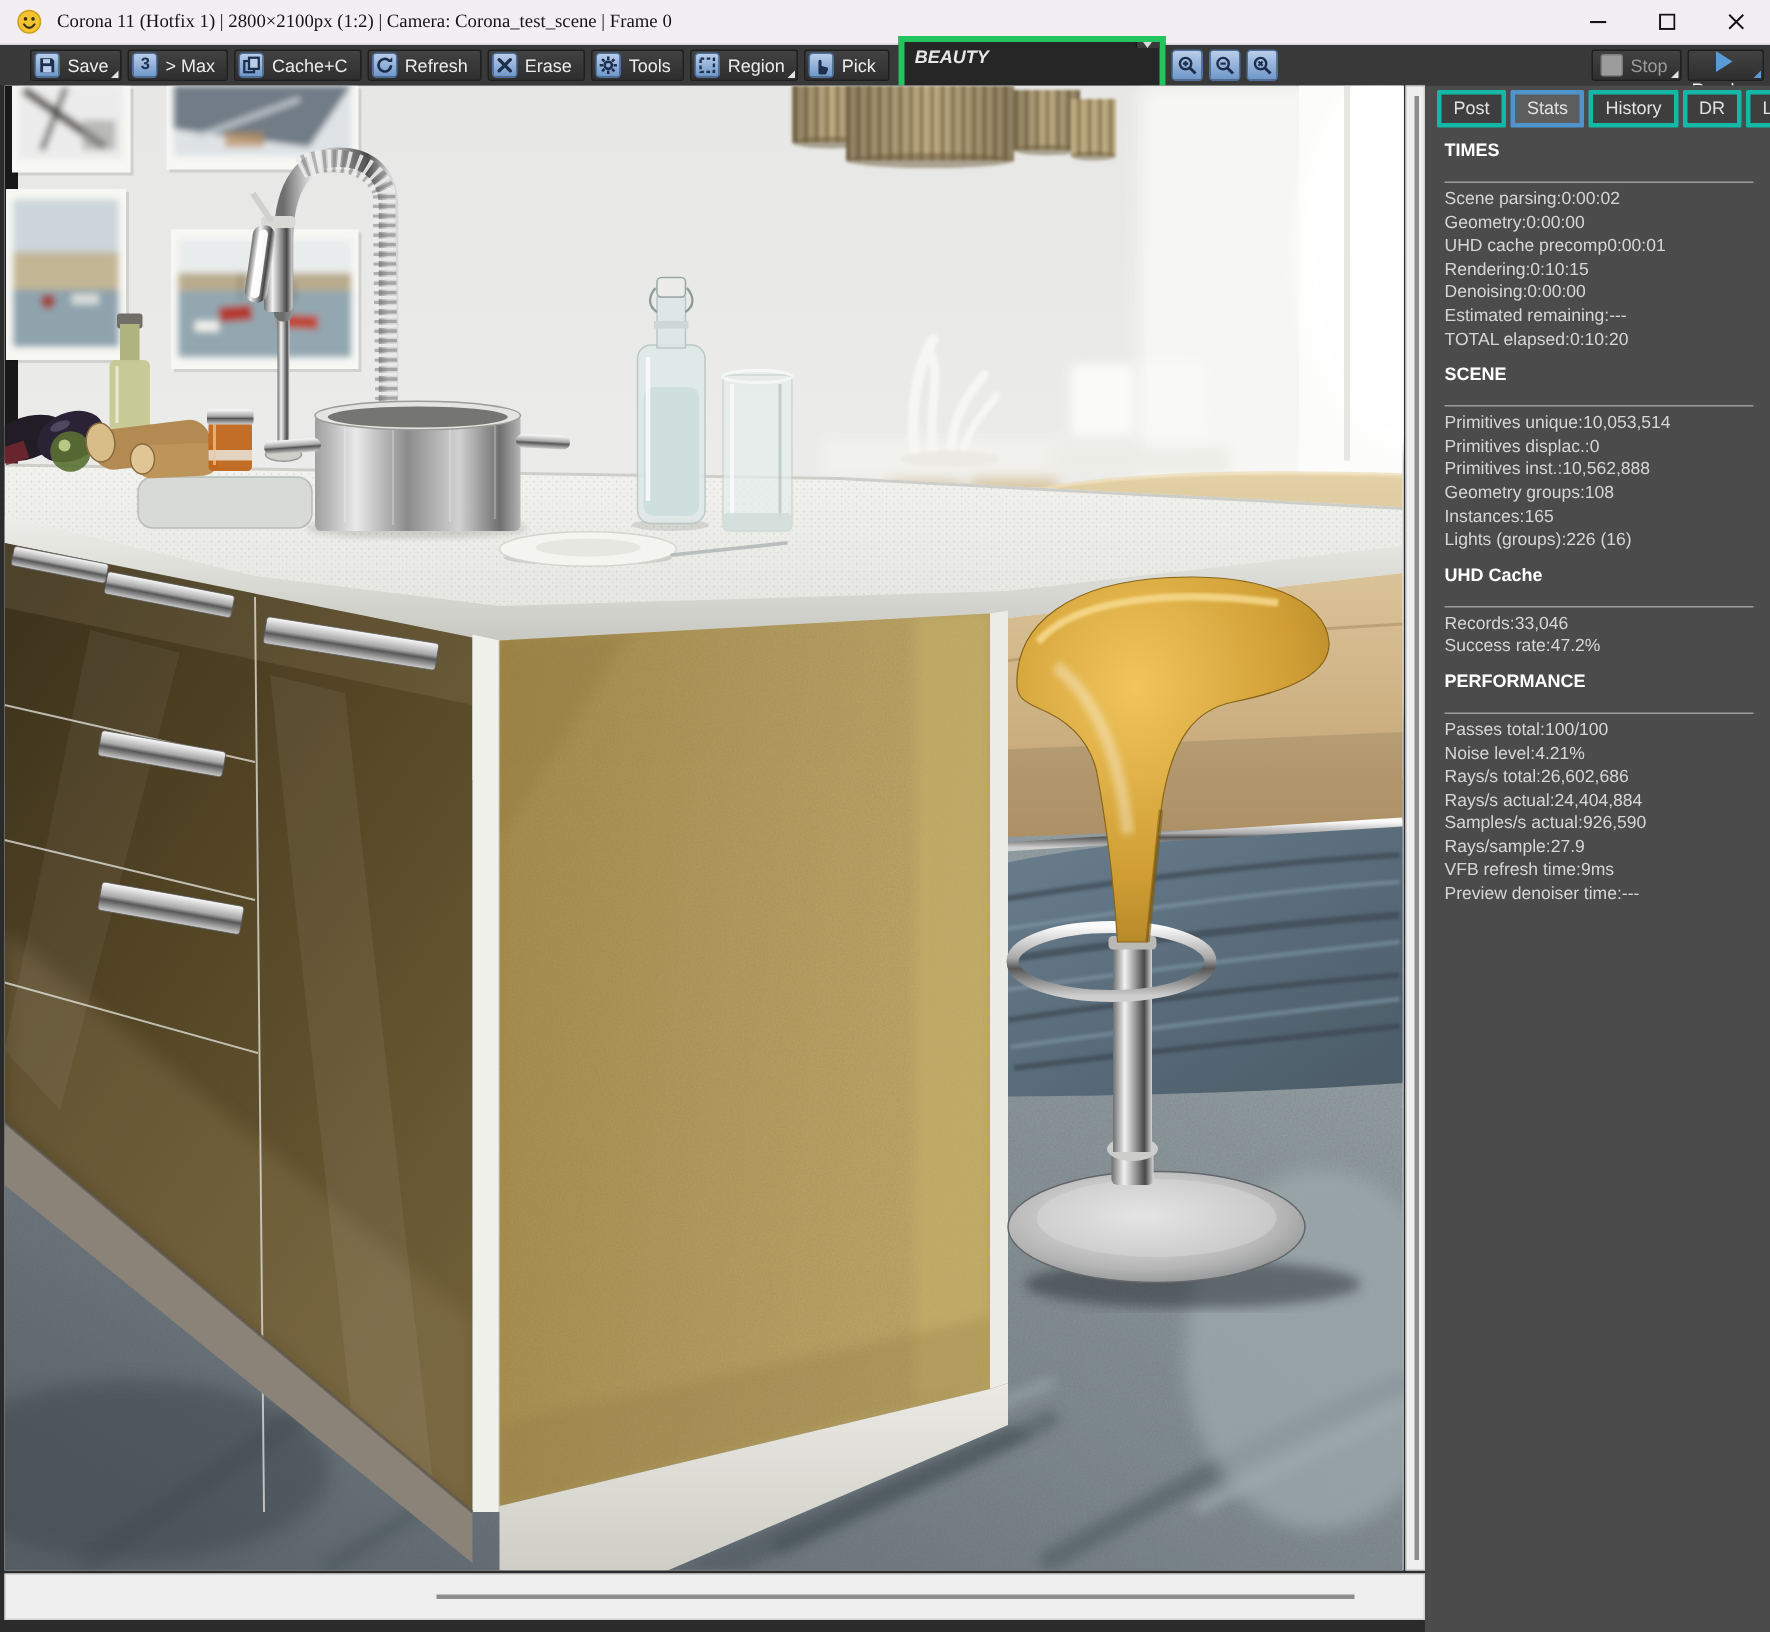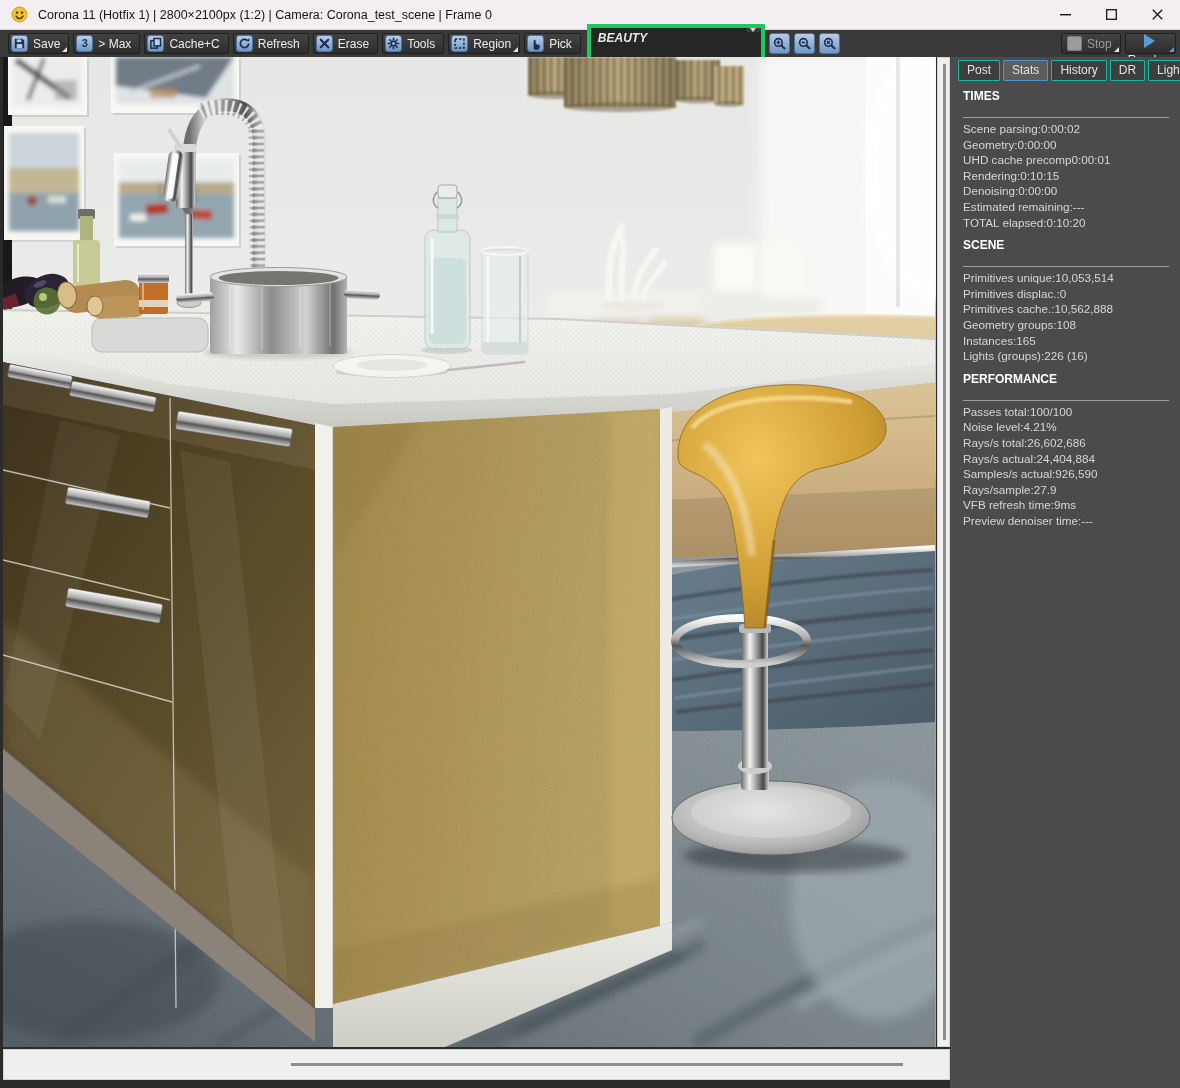--- a/index.html
+++ b/index.html
@@ -1,29 +1,29 @@
 <!DOCTYPE html>
 <html style="--titlebar_bg: #f3eef2; --toolbar_bg: #393939; --panel_bg: #4b4b4b; --accent_blue: #5b9bd5; --icon_blue: #a9c4e4; --tab_active_border: #4f94cd; --scrollbar_bg: #efefef; --counter_white: #eef0ec; --cabinet_gold: #b59c5c; --cabinet_olive: #564826; --stool_gold: #cf9d33; --sofa_beige: #cfb285; --rug_slate: #5c7180; --floor_concrete: #7f8b91;"><head>
 <meta charset="utf-8">
 <style>
   html,body{margin:0;padding:0;width:1180px;height:1088px;overflow:hidden;
     font-family:"Liberation Sans","DejaVu Sans",sans-serif;background:#2c2c2c;}
   .win{position:absolute;inset:0;width:1180px;height:1088px;background:#2c2c2c;}
 
   
   .titlebar{position:absolute;left:0;top:0;width:1180px;height:30px;background:var(--titlebar_bg,#f3eef2);
-    display:flex;align-items:center;border-bottom:1px solid #d9d4d8;box-sizing:border-box;}
+    display:flex;align-items:center;border-bottom:1px solid #d9d4d8;box-sizing:border-box;font-family:Liberation Serif, serif;}
   .appicon{width:17px;height:17px;margin-left:11px;flex:0 0 auto;}
   .titletext{margin-left:10px;font-size:12.5px;color:#141414;white-space:nowrap;}
   .wctrls{margin-left:auto;display:flex;height:30px;}
   .wbtn{width:46px;height:30px;display:flex;align-items:center;justify-content:center;}
 
   
   .toolbar{position:absolute;left:0;top:30px;width:1180px;height:27px;background:var(--toolbar_bg,#393939);
-    display:flex;align-items:center;padding-left:8px;box-sizing:border-box;gap:4px;}
+    display:flex;align-items:center;padding-left:20px;box-sizing:border-box;gap:4px;}
   .tbtn{height:21px;border:1px solid #1f1f1f;background:linear-gradient(#424242,#2e2e2e);border-radius:2px;
     display:flex;align-items:center;gap:5px;padding:0 8px 0 2px;color:#ececec;font-size:12px;position:relative;box-sizing:border-box;}
   .tile{width:17px;height:17px;border-radius:3px;background:linear-gradient(#b9cdea,#6e97c8);border:1px solid #4e719c;
     display:flex;align-items:center;justify-content:center;box-sizing:border-box;flex:0 0 auto;}
   .icon-num{font-size:11px;font-weight:bold;color:#1d2f4d;line-height:1;}
   .corner{position:absolute;right:1px;bottom:1px;width:0;height:0;border-bottom:5px solid #e2e2e2;border-left:5px solid transparent;}
   .combo{width:178px;height:39px;background:#262626;border:4px solid #22c55e;display:flex;align-items:flex-start;box-sizing:border-box;margin-left:2px;}
   .combo-text{flex:1;font-size:12px;font-style:italic;font-weight:bold;color:#e6e6e6;padding:3px 0 0 7px;}
   .combo-arrow{width:15px;background:#3a3a3a;border-left:1px solid #161616;display:flex;align-items:center;justify-content:center;}
   .arrow-dn{width:0;height:0;border-top:4px solid #d8d8d8;border-left:3.5px solid transparent;border-right:3.5px solid transparent;}
@@ -40,21 +40,21 @@
   .main{position:absolute;left:0;top:57px;width:1180px;height:1031px;background:#2b2b2b;}
   .viewport{position:absolute;left:3px;top:0;width:933px;height:990px;overflow:hidden;background:#9aa3a8;}
   .vscroll{position:absolute;left:937px;top:0;width:13px;height:990px;background:var(--scrollbar_bg,#efefef);border:1px solid #d2d2d2;box-sizing:border-box;}
   .vthumb{position:absolute;left:5px;top:6px;width:3px;height:976px;background:#8d8d8d;}
   .hscroll{position:absolute;left:3px;top:992px;width:947px;height:31px;background:var(--scrollbar_bg,#efefef);border:1px solid #d2d2d2;box-sizing:border-box;}
   .hthumb{position:absolute;left:287px;top:13px;width:612px;height:3px;background:#8d8d8d;}
 
   
   .panel{position:absolute;left:950px;top:0;width:230px;height:1031px;background:var(--panel_bg,#4b4b4b);box-sizing:border-box;}
   .tabs{display:flex;gap:3px;padding:3px 0 0 8px;align-items:flex-start;}
-  .tab{padding:2px 8px 3px;font-size:12px;color:#e2e2e2;background:#3e3e3e;border:1px solid #14b8a6;border-radius:1px;white-space:nowrap;}
+  .tab{padding:2px 8px 3px;font-size:12px;color:#e2e2e2;background:#3e3e3e;border:3px solid #14b8a6;border-radius:1px;white-space:nowrap;}
   .tab.active{background:#5d5d5d;border-color:var(--tab_active_border,#4f94cd);}
   .stats{padding:6px 11px 0 13px;}
   .shead{font-size:12px;font-weight:bold;color:#ffffff;border-bottom:1px solid #9b9b9b;margin:8px 0 3px;padding-bottom:14px;}
   .stats .sec:first-child .shead{margin-top:2px;}
   .srow{display:flex;font-size:11.7px;color:#d6d6d6;line-height:15.6px;}
   .srow .v{text-align:right;}
 </style>
 </head>
 <body>
 
@@ -654,34 +654,47 @@
           <div>
               <div class="srow">
                 <span>Primitives unique:</span>
                 <span class="v">10,053,514</span>
               </div>
               <div class="srow">
                 <span>Primitives displac.:</span>
                 <span class="v">0</span>
               </div>
               <div class="srow">
-                <span>Primitives cache.:</span>
+                <span>Primitives inst.:</span>
                 <span class="v">10,562,888</span>
               </div>
               <div class="srow">
                 <span>Geometry groups:</span>
                 <span class="v">108</span>
               </div>
               <div class="srow">
                 <span>Instances:</span>
                 <span class="v">165</span>
               </div>
               <div class="srow">
                 <span>Lights (groups):</span>
                 <span class="v">226 (16)</span>
+              </div>
+            </div>
+        </div>
+        <div class="sec">
+          <div class="shead">UHD Cache</div>
+          <div>
+              <div class="srow">
+                <span>Records:</span>
+                <span class="v">33,046</span>
+              </div>
+              <div class="srow">
+                <span>Success rate:</span>
+                <span class="v">47.2%</span>
               </div>
             </div>
         </div>
         <div class="sec">
           <div class="shead">PERFORMANCE</div>
           <div>
               <div class="srow">
                 <span>Passes total:</span>
                 <span class="v">100/100</span>
               </div>

